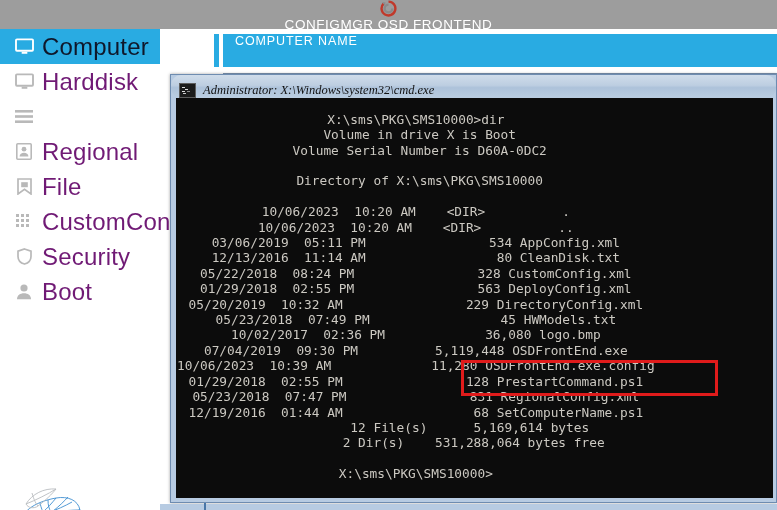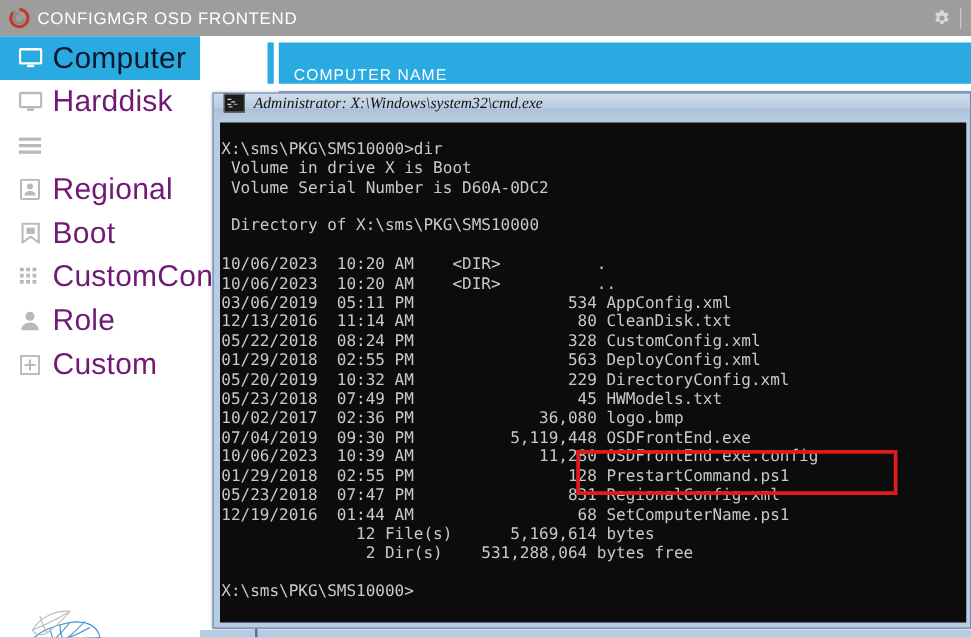--- a/index.html
+++ b/index.html
@@ -8,21 +8,21 @@
     background:#ffffff;
     font-family:"Liberation Sans", sans-serif;
     -webkit-font-smoothing:antialiased;
   }
   #app{position:relative;width:777px;height:510px;overflow:hidden;background:#ffffff;}
 
   
   .titlebar{
     position:absolute;left:0;top:0;width:777px;height:29px;
     background:#9d9d9d;
-    display:flex;align-items:center;
+    display:flex;align-items:center;flex-direction:column;
   }
   .tb-logo{width:30px;height:29px;display:flex;align-items:center;justify-content:center;}
   .tb-title{
     color:#ffffff;font-size:13.5px;letter-spacing:.55px;
     font-weight:400;white-space:nowrap;
   }
   .tb-spacer{flex:1;}
   .tb-gear{width:30px;height:29px;display:flex;align-items:center;justify-content:center;}
   .tb-div{width:1px;height:17px;background:#c9c9c9;margin-right:8px;}
 
@@ -47,21 +47,21 @@
   .content{
     position:absolute;left:196px;top:29px;width:581px;height:481px;
     background:#ffffff;
   }
   .acc-bar{
     position:absolute;left:18px;top:5px;width:5px;height:33px;background:#29abe2;
   }
   .sec-head{
     position:absolute;left:27px;top:5px;width:554px;height:33px;
     background:#29abe2;color:#ffffff;
-    display:flex;align-items:flex-end;padding-left:12px;box-sizing:border-box;
+    display:flex;align-items:flex-start;padding-left:12px;box-sizing:border-box;
   }
   .sec-head span{font-size:12.5px;letter-spacing:.9px;}
 
   .field-box{
     position:absolute;left:27px;top:44px;width:554px;height:34px;
     background:#aebfd4;border:1px solid #7e97b5;box-sizing:border-box;
   }
 
   
   .brand-logo{position:absolute;left:12px;top:455px;width:72px;height:50px;}
@@ -69,38 +69,39 @@
   
   .cmdwin{
     position:absolute;left:170px;top:74px;width:607px;height:429px;
     background:#b7cbe2;
     border:1px solid #6e8cb0;
     box-sizing:border-box;
     box-shadow:0 0 3px rgba(0,0,0,.35);
   }
   .cmd-tb{
     position:absolute;left:0;top:0;width:100%;height:23px;
-    display:flex;align-items:flex-start;
+    display:flex;align-items:flex-end;
     background:linear-gradient(to bottom,#cfdcea 0%,#bdcee1 45%,#adc2da 55%,#bacde0 100%);
+    border-radius:10px;
   }
   .cmd-ico{
     width:15px;height:13px;margin-left:8px;margin-right:7px;flex:0 0 15px;
     background:#1b1b1b;border:1px solid #5d5d5d;position:relative;overflow:hidden;
   }
   .cmd-ico:before{
     content:"";position:absolute;left:2px;top:3px;width:3px;height:1px;background:#dcdcdc;
     box-shadow:3px 2px 0 #dcdcdc,0 4px 0 #dcdcdc,5px 4px 0 #8f8f8f, 1px 6px 0 #c9c9c9;
   }
   .cmd-title{
     font-family:"Liberation Serif", serif;
     font-style:italic;font-size:12.5px;color:#111111;white-space:nowrap;
   }
   .cmd-body{
     position:absolute;left:5px;top:23px;width:597px;height:400px;
-    background:#0c0c0c;overflow:hidden;
+    background:#0c0c0c;overflow:hidden;text-align:center;
   }
   .cmd-text{
     position:absolute;left:1px;top:1px;
     font-family:"DejaVu Sans Mono","Liberation Mono",monospace;
     font-size:12.8px;line-height:15.4px;
     color:#ccc9c2;white-space:pre;letter-spacing:0px;
   }
   .redbox{
     position:absolute;left:285px;top:262px;width:257px;height:36px;
     border:3px solid #e01b1b;box-sizing:border-box;
@@ -180,21 +181,21 @@
       <span class="side-lbl">Regional</span>
     </div>
 
     <div class="side-item">
       <span class="side-ico">
         <svg width="15" height="17" viewBox="0 0 15 17">
             <path d="M1 1h13v15l-6.5-4.6L1 16z" fill="none" stroke="#b9b9b9" stroke-width="1.7"></path>
             <rect x="4.2" y="4.2" width="6.6" height="5" fill="#b9b9b9"></rect>
           </svg>
       </span>
-      <span class="side-lbl">Boot</span>
+      <span class="side-lbl">File</span>
     </div>
 
     <div class="side-item">
       <span class="side-ico">
         <svg width="16" height="16" viewBox="0 0 16 16">
           <g fill="#b9b9b9">
             <rect x="0" y="0" width="3" height="3"></rect>
               <rect x="5" y="0" width="3" height="3"></rect>
               <rect x="10" y="0" width="3" height="3"></rect>
             <rect x="0" y="5" width="3" height="3"></rect>
@@ -203,41 +204,39 @@
             <rect x="0" y="10" width="3" height="3"></rect>
               <rect x="5" y="10" width="3" height="3"></rect>
               <rect x="10" y="10" width="3" height="3"></rect>
           </g>
         </svg>
       </span>
       <span class="side-lbl">CustomConfig</span>
     </div>
 
 
+    <div class="side-item">
+      <span class="side-ico">
+        <svg width="15" height="17" viewBox="0 0 15 17">
+            <path d="M7.5 1L14 3.2v5.2c0 4-3 6.6-6.5 7.6C4 15.0 1 12.4 1 8.4V3.2z" fill="none" stroke="#b9b9b9" stroke-width="1.7"></path>
+          </svg>
+      </span>
+      <span class="side-lbl">Security</span>
+    </div>
 
     <div class="side-item">
       <span class="side-ico">
         <svg width="16" height="17" viewBox="0 0 16 17">
             <circle cx="8" cy="5" r="3.6" fill="#b9b9b9"></circle>
             <path d="M1 16.2c0-4 3.1-6 7-6s7 2 7 6z" fill="#b9b9b9"></path>
           </svg>
       </span>
-      <span class="side-lbl">Role</span>
-    </div>
-
-    <div class="side-item">
-      <span class="side-ico">
-        <svg width="16" height="16" viewBox="0 0 16 16">
-            <rect x="0.8" y="0.8" width="14.4" height="14.4" fill="none" stroke="#b9b9b9" stroke-width="1.5"></rect>
-            <rect x="7.2" y="3.6" width="1.6" height="8.8" fill="#b9b9b9"></rect>
-            <rect x="3.6" y="7.2" width="8.8" height="1.6" fill="#b9b9b9"></rect>
-          </svg>
-      </span>
-      <span class="side-lbl">Custom</span>
-    </div>
+      <span class="side-lbl">Boot</span>
+    </div>
+
 
     <div class="brand-logo">
       <svg width="72" height="50" viewBox="0 0 72 50">
         <g fill="none" stroke="#3f8fd0" stroke-width="0.9">
           <path d="M6 44 C8 28, 22 18, 44 14 C56 12, 66 16, 68 26 C62 30, 46 34, 30 40 C20 44, 12 47, 6 44z"></path>
           <path d="M6 44 C18 36, 36 26, 68 26"></path>
           <path d="M10 36 C26 33, 46 26, 60 18"></path>
           <path d="M16 28 C30 30, 50 30, 68 26"></path>
           <path d="M44 14 C36 24, 26 34, 12 42"></path>
           <path d="M56 13 C48 22, 36 32, 20 42"></path>

